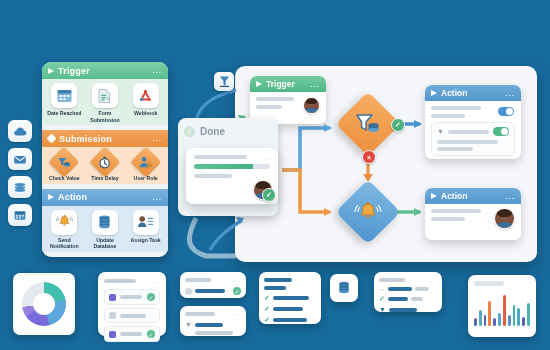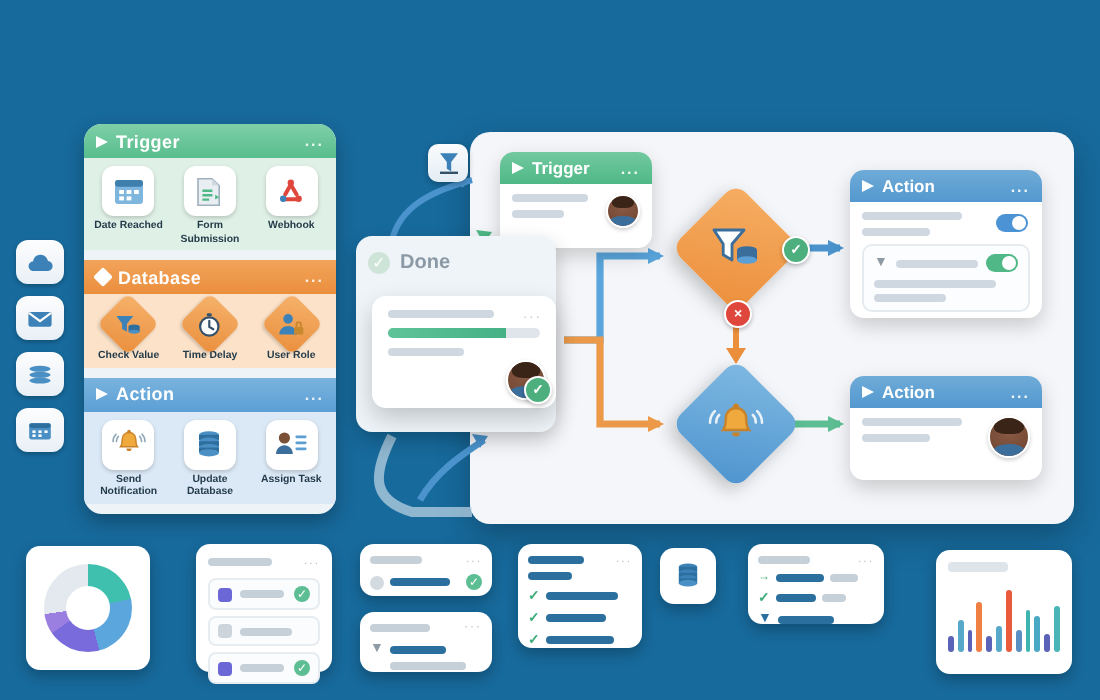--- a/index.html
+++ b/index.html
@@ -244,21 +244,21 @@
             </div>
             <div class="pal-lbl">Webhook</div>
           </div>
         </div>
       </div>
     </div>
 
     <div class="pal-sec">
       <div class="pal-head hd-cond">
         <span class="rhomb"></span>
-        <span>Database</span>
+        <span>Submission</span>
         <span class="dots">...</span>
       </div>
       <div class="bd-cond">
         <div class="pal-row">
           <div class="pal-item">
             <div class="diam">
               <svg width="14" height="13" viewBox="0 0 14 13">
                   <path d="M1.6 2.2h8.4L6.8 6v4l-2.4-1.4V6z" fill="#3c82b8"></path>
                   <ellipse cx="10.4" cy="7.4" rx="2.8" ry="1" fill="#2f6f9e"></ellipse>
                   <rect x="7.6" y="7.4" width="5.6" height="2.6" fill="#2f6f9e"></rect>

